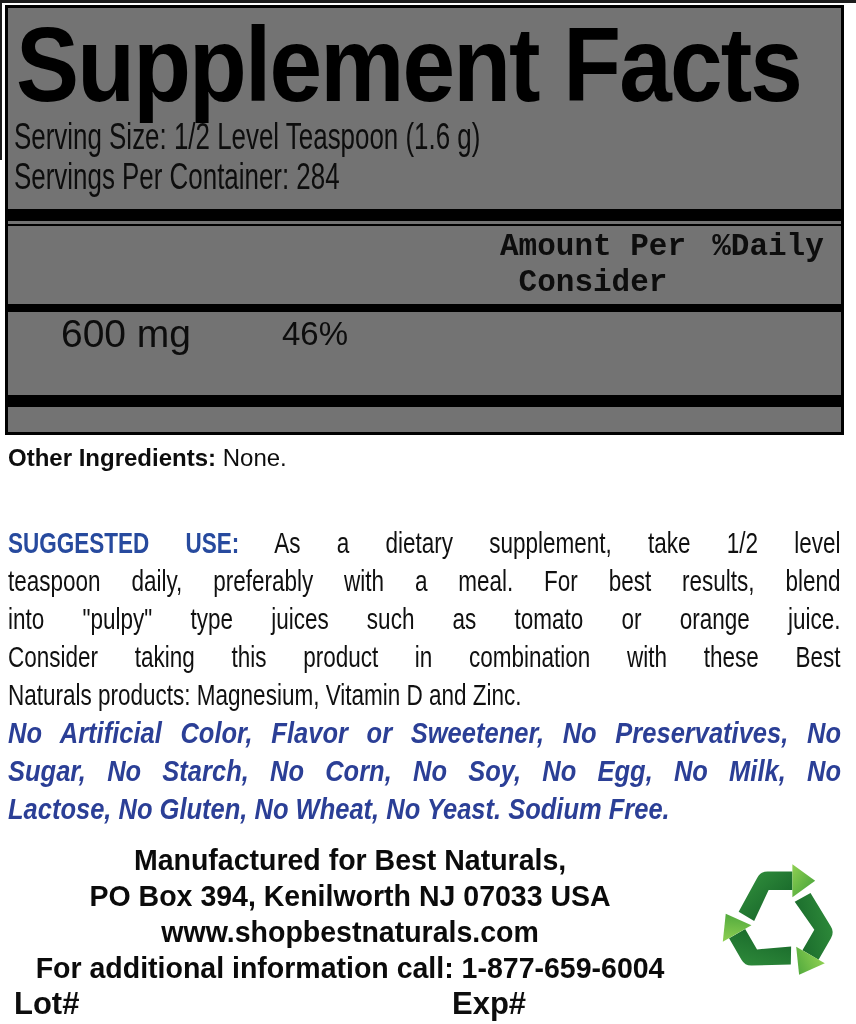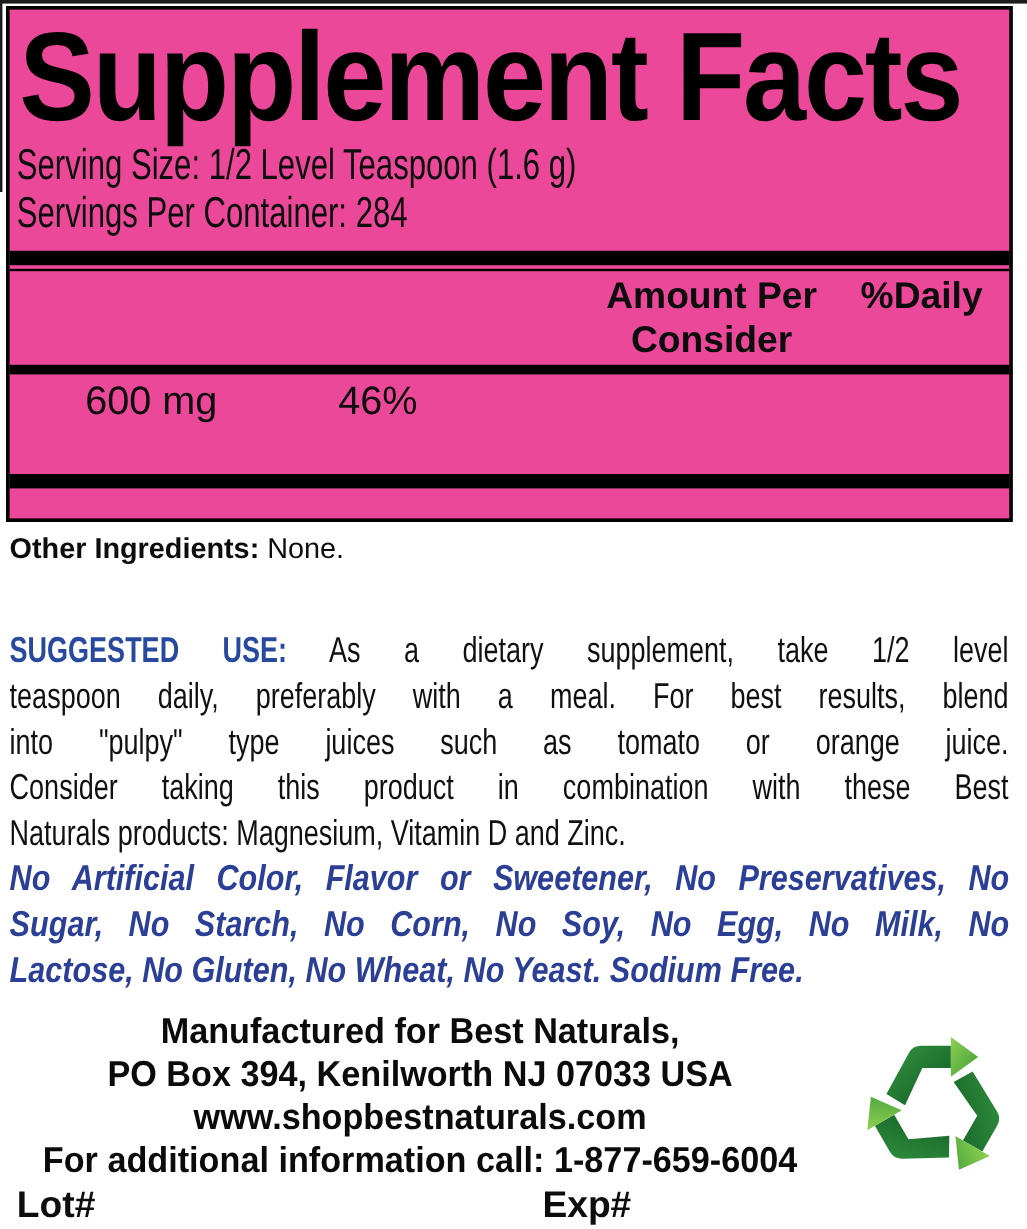--- a/index.html
+++ b/index.html
@@ -7,50 +7,50 @@
     width:856px;height:1024px;position:relative;background:#ffffff;
     font-family:"Liberation Sans","DejaVu Sans",sans-serif;color:#0d0d0d;
     overflow:hidden;
   }
   .frame-top{position:absolute;left:0;top:0;width:856px;height:3px;background:#1c1c1c;}
   .frame-left{position:absolute;left:0;top:0;width:2px;height:160px;background:#1c1c1c;}
 
   
   .facts-box{
     position:absolute;left:5px;top:5px;width:839px;height:430px;
-    border:3px solid #000;box-sizing:border-box;background:#ec4899;
+    border:3px solid #000;box-sizing:border-box;background:#737373;
   }
   .facts-title{
     position:absolute;left:8px;top:9px;
     font-size:105px;line-height:95px;font-weight:bold;letter-spacing:-2px;
     transform:scaleX(0.9);transform-origin:left top;white-space:nowrap;color:#000;
   }
   .serving-line{
     position:absolute;left:6px;font-size:36px;line-height:41px;
     transform:scaleX(0.72);transform-origin:left top;white-space:nowrap;letter-spacing:0;
   }
   .serving-1{top:108px;}
   .serving-2{top:148px;}
   .bar{position:absolute;left:0;right:0;background:#000;}
   .bar-thick-1{top:201px;height:12px;}
   .bar-hair{top:216px;height:2px;}
   .bar-med{top:296px;height:8px;}
   .bar-thick-2{top:387px;height:12px;}
 
-  .hdr-row{position:absolute;left:4px;right:0;top:221px;display:flex;}
+  .hdr-row{position:absolute;left:4px;right:0;top:221px;display:flex;font-family:Liberation Mono, monospace;}
   .hdr-spacer{flex:1;}
   .col-amount{width:212px;text-align:center;}
   .col-dv{width:142px;text-align:center;padding-right:4px;box-sizing:border-box;}
   .hdr-row .cell{font-weight:bold;font-size:31px;line-height:36px;}
 
   .nutrient-row{position:absolute;left:0;right:0;top:310px;display:flex;align-items:flex-start;}
   .nutrient-name-cell{flex:1;padding-left:22px;font-size:33px;line-height:32px;}
   .nutrient-name-inner{transform:scaleX(0.88);transform-origin:left top;white-space:nowrap;}
   .nutrient-source{padding-left:22px;}
-  .val-amount{width:212px;text-align:center;padding-left:24px;box-sizing:border-box;font-size:33px;line-height:32px;white-space:nowrap;}
+  .val-amount{width:212px;text-align:center;padding-left:24px;box-sizing:border-box;font-size:39px;line-height:32px;white-space:nowrap;}
   .val-dv{width:142px;text-align:right;padding-right:14px;box-sizing:border-box;font-size:33px;line-height:32px;white-space:nowrap;}
 
   
   .other-ing{position:absolute;left:8px;top:440px;font-size:24px;line-height:36px;white-space:nowrap;}
   .other-ing .lbl{font-weight:bold;}
 
   .sug-use{
     position:absolute;left:8px;top:524px;width:1110px;
     transform:scaleX(0.75);transform-origin:left top;
     font-size:30px;line-height:38px;color:#101010;

